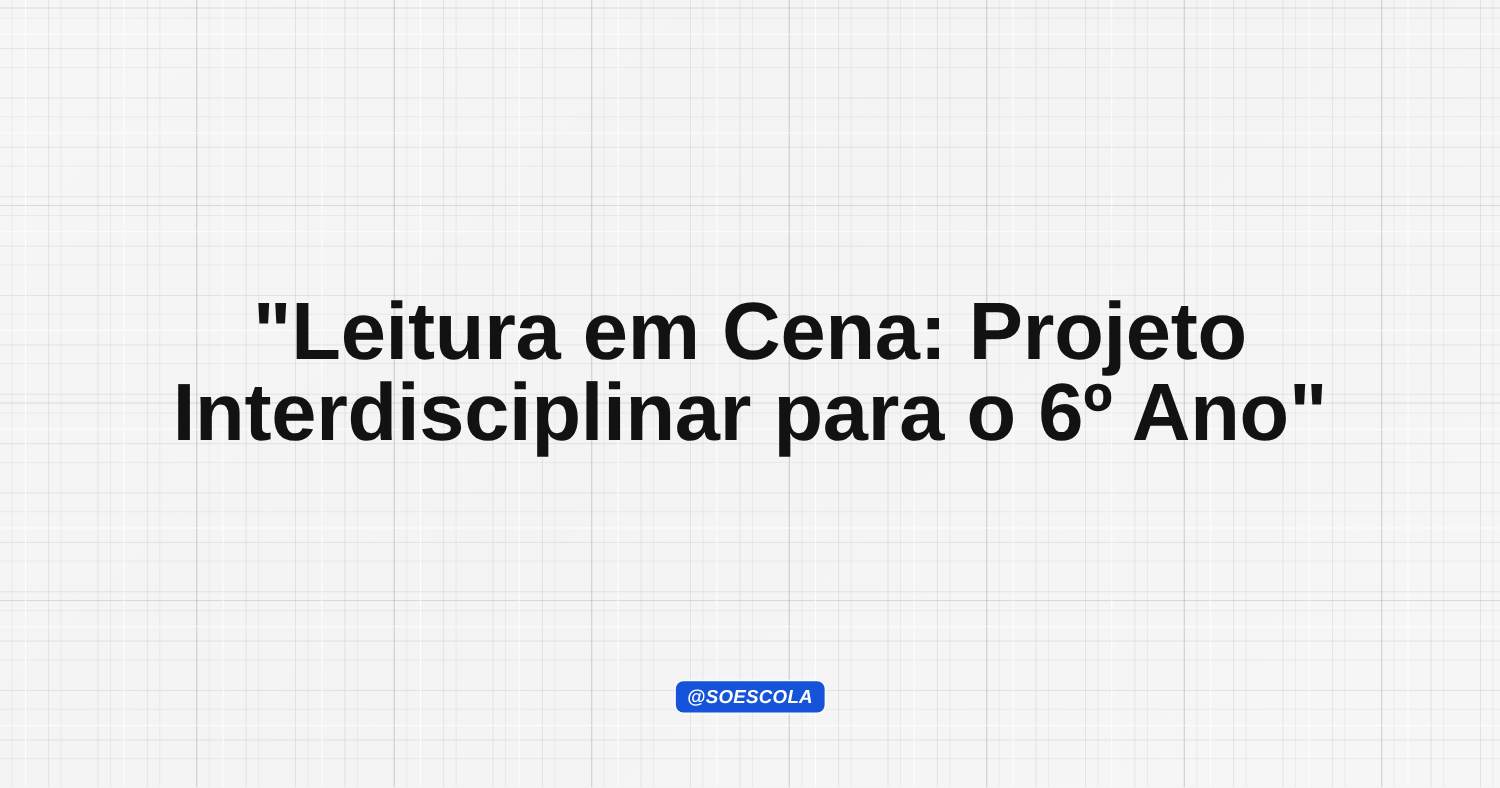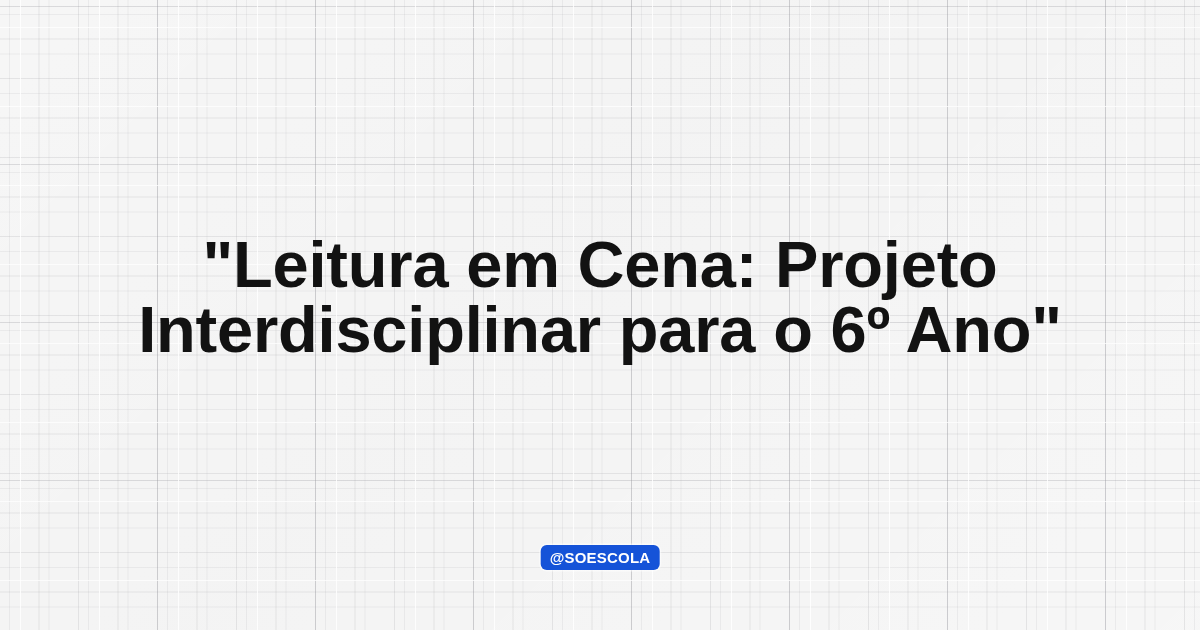--- a/index.html
+++ b/index.html
@@ -102,20 +102,21 @@
     padding: 0 9px;
     border-radius: 6px;
     background-color: #1553d8;
     box-shadow: 0 0 0 1.5px rgba(255,255,255,0.55);
   }
   #watermark-label {
     font-family: "Liberation Sans", sans-serif;
     font-size: 15px;
     line-height: 15px;
     font-weight: bold;
+    font-style: italic;
     color: #ffffff;
     letter-spacing: 0.2px;
     white-space: nowrap;
   }
 </style>
 </head>
 <body>
 
 <div id="canvas">
 

